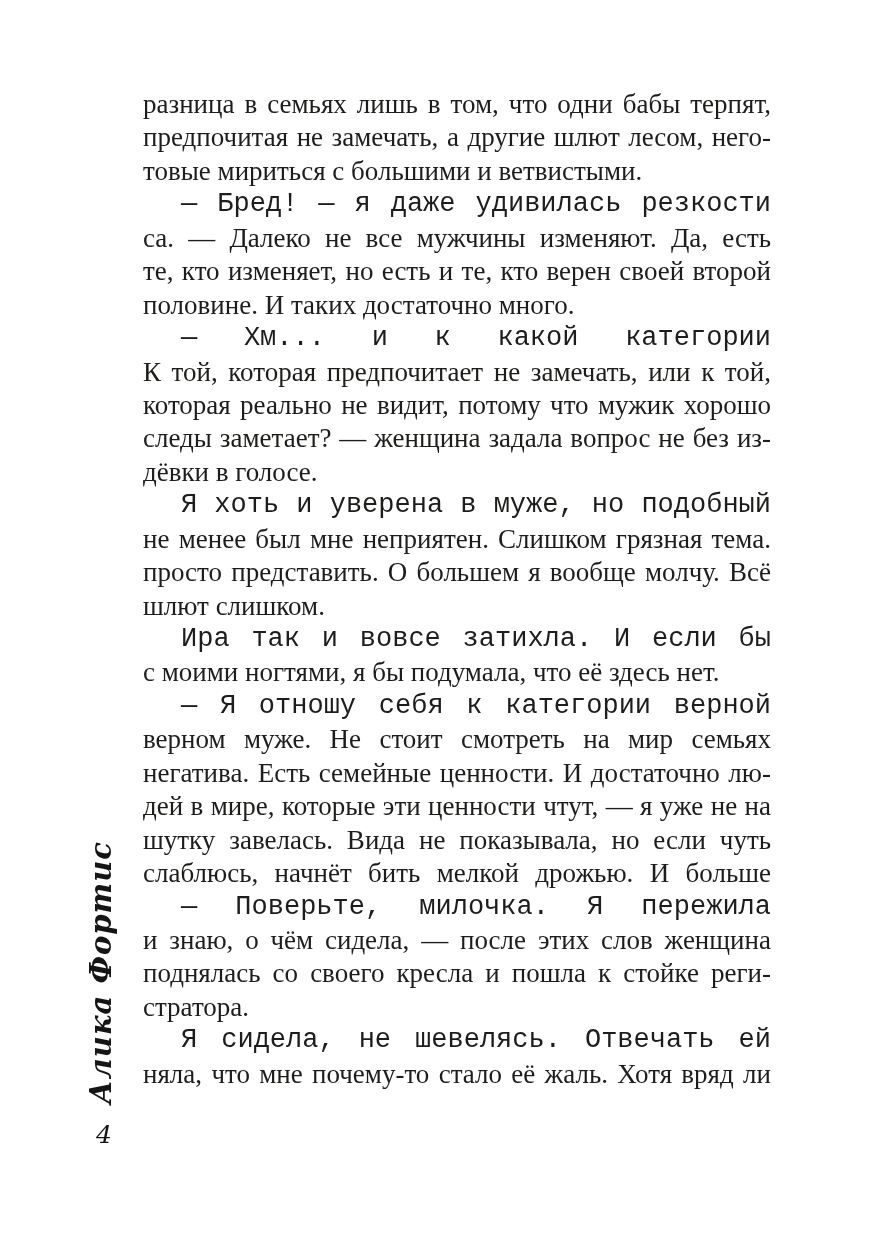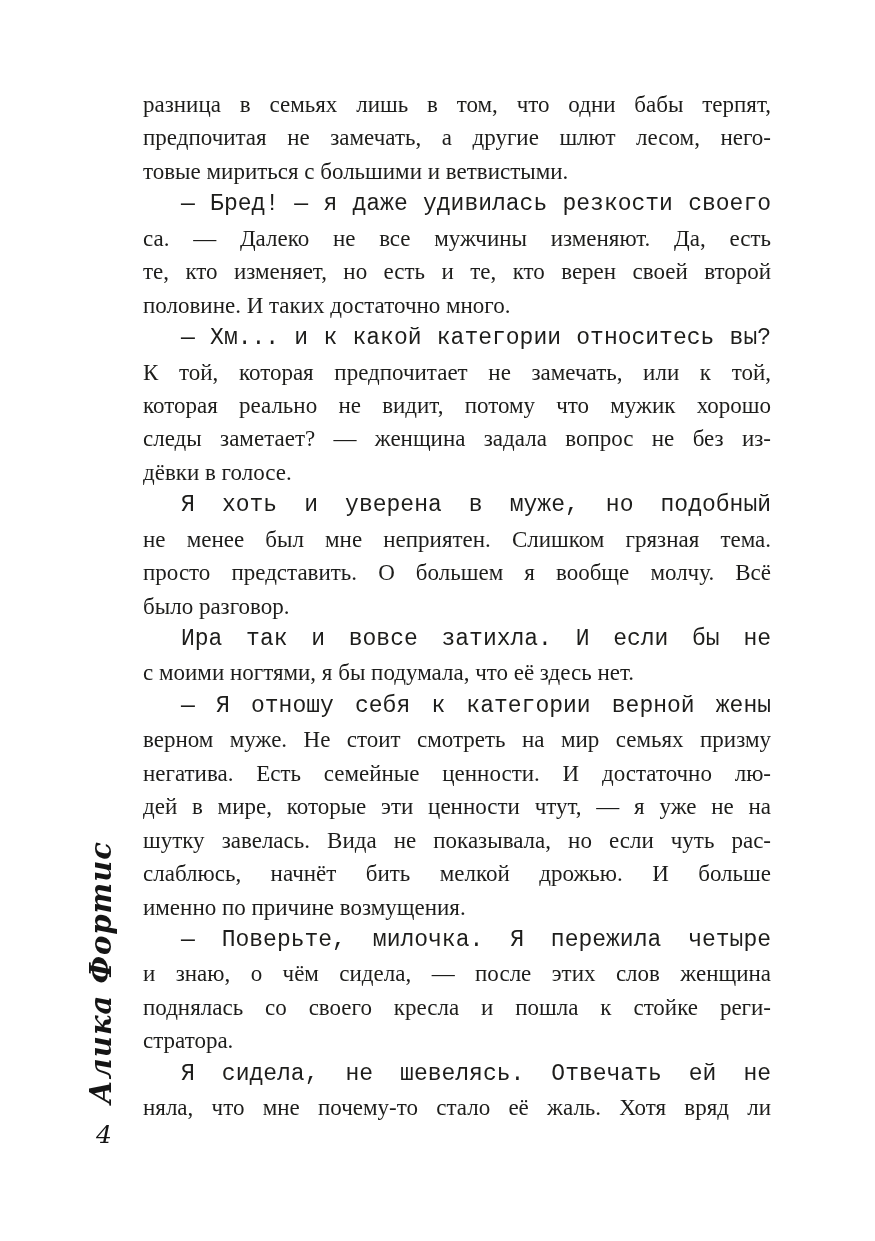--- a/index.html
+++ b/index.html
@@ -14,21 +14,21 @@
     background: #ffffff;
     overflow: hidden;
     font-family: "Liberation Serif", serif;
     color: #1d1d1b;
   }
   .text-block {
     position: absolute;
     left: 143px;
     top: 88px;
     width: 628px;
-    font-size: 23px;
+    font-size: 27px;
     line-height: 33.45px;
   }
   .line {
     height: 33.45px;
     overflow: hidden;
     text-align: left;
   }
   .line.just {
     text-align: justify;
     text-align-last: justify;
@@ -82,30 +82,29 @@
       <div class="line just">те, кто изменяет, но есть и те, кто верен своей второй</div>
       <div class="line">половине. И таких достаточно много.</div>
       <div class="line just indent">— Хм... и к какой категории относитесь вы?</div>
       <div class="line just">К той, которая предпочитает не замечать, или к той,</div>
       <div class="line just">которая реально не видит, потому что мужик хорошо</div>
       <div class="line just">следы заметает? — женщина задала вопрос не без из-</div>
       <div class="line">дёвки в голосе.</div>
       <div class="line just indent">Я хоть и уверена в муже, но подобный разговор тем</div>
       <div class="line just">не менее был мне неприятен. Слишком грязная тема.</div>
       <div class="line just">просто представить. О большем я вообще молчу. Всё</div>
-      <div class="line">было разговор.</div>
+      <div class="line">шлют слишком.</div>
       <div class="line just indent">Ира так и вовсе затихла. И если бы не манипуляции</div>
       <div class="line">с моими ногтями, я бы подумала, что её здесь нет.</div>
       <div class="line just indent">— Я отношу себя к категории верной жены при</div>
       <div class="line just">верном муже. Не стоит смотреть на мир семьях призму</div>
       <div class="line just">негатива. Есть семейные ценности. И достаточно лю-</div>
       <div class="line just">дей в мире, которые эти ценности чтут, — я уже не на</div>
       <div class="line just">шутку завелась. Вида не показывала, но если чуть рас-</div>
       <div class="line just">слаблюсь, начнёт бить мелкой дрожью. И больше</div>
-      <div class="line">именно по причине возмущения.</div>
       <div class="line just indent">— Поверьте, милочка. Я пережила четыре развода</div>
       <div class="line just">и знаю, о чём сидела, — после этих слов женщина</div>
       <div class="line just">поднялась со своего кресла и пошла к стойке реги-</div>
       <div class="line">стратора.</div>
       <div class="line just indent">Я сидела, не шевелясь. Отвечать ей не стала. Но по-</div>
       <div class="line just">няла, что мне почему-то стало её жаль. Хотя вряд ли</div>
     </div>
 </div>
 
 </body></html>

